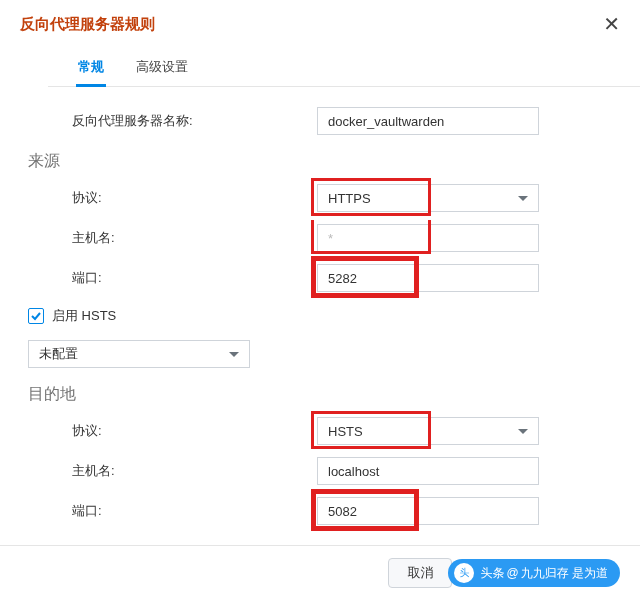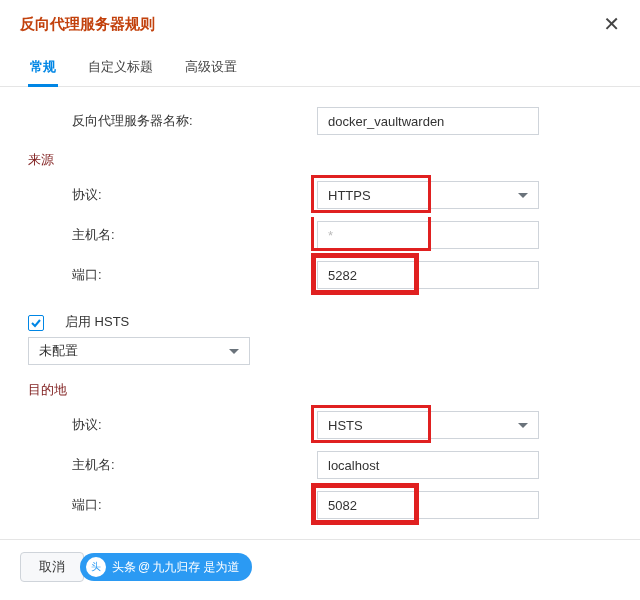--- a/index.html
+++ b/index.html
@@ -1,56 +1,55 @@
 <!DOCTYPE html>
 <html><head>
 <meta charset="utf-8">
 <style>
 * { box-sizing: border-box; margin: 0; padding: 0; }
 body { font-family: -apple-system, "Segoe UI", "Microsoft YaHei", sans-serif; font-size: 13px; color: #333; background: #fff; width: 640px; }
 .header { display: flex; align-items: center; justify-content: space-between; padding: 14px 20px 10px 20px; }
 .header h1 { font-size: 15px; font-weight: 600; color: #c2410c; }
 .close { font-size: 20px; color: #444; cursor: pointer; font-weight: 300; line-height: 1; }
-.tabs { display: flex; gap: 28px; padding: 6px 28px 0 28px; border-bottom: 1px solid #e5e5e5; margin-bottom: 4px; }
+.tabs { display: flex; gap: 28px; padding: 6px 28px 0 28px; border-bottom: 1px solid #e5e5e5; margin-bottom: 4px; margin-left: 48px; }
 .tab { padding: 8px 2px 10px 2px; color: #444; cursor: pointer; font-size: 13px; }
 .tab.active { color: #0086e5; font-weight: 600; position: relative; }
 .tab.active::after { content: ""; position: absolute; left: 0; right: 0; bottom: -1px; height: 3px; background: #0086e5; }
 .body { padding: 10px 28px 14px 28px; }
 .row { display: flex; align-items: center; height: 40px; }
 .lbl { width: 245px; color: #333; margin-left: 44px; }
-.sect { color: #7f1d1d; font-size: 13px; padding: 10px 0 6px 0; }
+.sect { color: #737373; font-size: 16px; padding: 10px 0 6px 0; }
 .ctrl { position: relative; width: 178px; }
 .inp, .sel { width: 222px; height: 28px; border: 1px solid #cfd4da; background: #fff; padding: 0 10px; font-size: 13px; color: #333; }
 .sel { display: flex; align-items: center; justify-content: space-between; cursor: pointer; }
 .caret { width: 0; height: 0; border-left: 5px solid transparent; border-right: 5px solid transparent; border-top: 5px solid #6a737b; }
 .hl { position: absolute; border: 3px solid #e02020; pointer-events: none; }
 .hl-a { left: -6px; top: -6px; width: 120px; height: 38px; }
 .hl-b { left: -6px; top: -8px; width: 108px; height: 42px; }
 .hl-c { left: -6px; top: -6px; width: 120px; height: 38px; }
-.chkrow { display: flex; align-items: flex-end; gap: 21px; height: 36px; }
+.chkrow { display: flex; align-items: center; gap: 8px; height: 36px; }
 .chk { width: 16px; height: 16px; border: 1px solid #0086e5; border-radius: 2px; display: inline-flex; align-items: center; justify-content: center; }
 .chk svg { display: block; }
 .info { width: 18px; height: 18px; border-radius: 50%; background: #e8f1fb; color: #0086e5; font-size: 11px; font-weight: 700; display: inline-flex; align-items: center; justify-content: center; margin-left: 14px; font-style: italic; font-family: Georgia, serif; }
-.foot { border-top: 1px solid #e5e5e5; padding: 12px 20px; display: flex; align-items: center; gap: 0; }
+.foot { border-top: 1px solid #e5e5e5; padding: 12px 20px; display: flex; justify-content: flex-end; align-items: center; gap: 0; }
 .btn { height: 30px; padding: 0 18px; border: 1px solid #cfd4da; background: #f7f8fa; border-radius: 4px; font-size: 13px; color: #333; cursor: pointer; }
 .badge { display: flex; align-items: center; background: #2b9af3; color: #fff; border-radius: 15px; padding: 4px 12px 4px 6px; font-size: 12px; margin-left: -4px; }
 .badge-av { width: 20px; height: 20px; border-radius: 50%; background: #fff; margin-right: 6px; display: flex; align-items: center; justify-content: center; font-size: 10px; color: #2b9af3; }
 .inp::placeholder { color: #bbb; }
 </style>
 </head>
 <body>
 
 <div class="header">
   <h1>反向代理服务器规则</h1>
   <span class="close">✕</span>
 </div>
 
 <div class="tabs">
   <div class="tab active">常规</div>
-  <div class="tab">自定义标题</div>
   <div class="tab">高级设置</div>
 </div>
 
 <div class="body">
 
   <div class="row">
     <div class="lbl">反向代理服务器名称:</div>
     <div class="ctrl"><input class="inp" value="docker_vaultwarden" style=""></div>
   </div>
 

